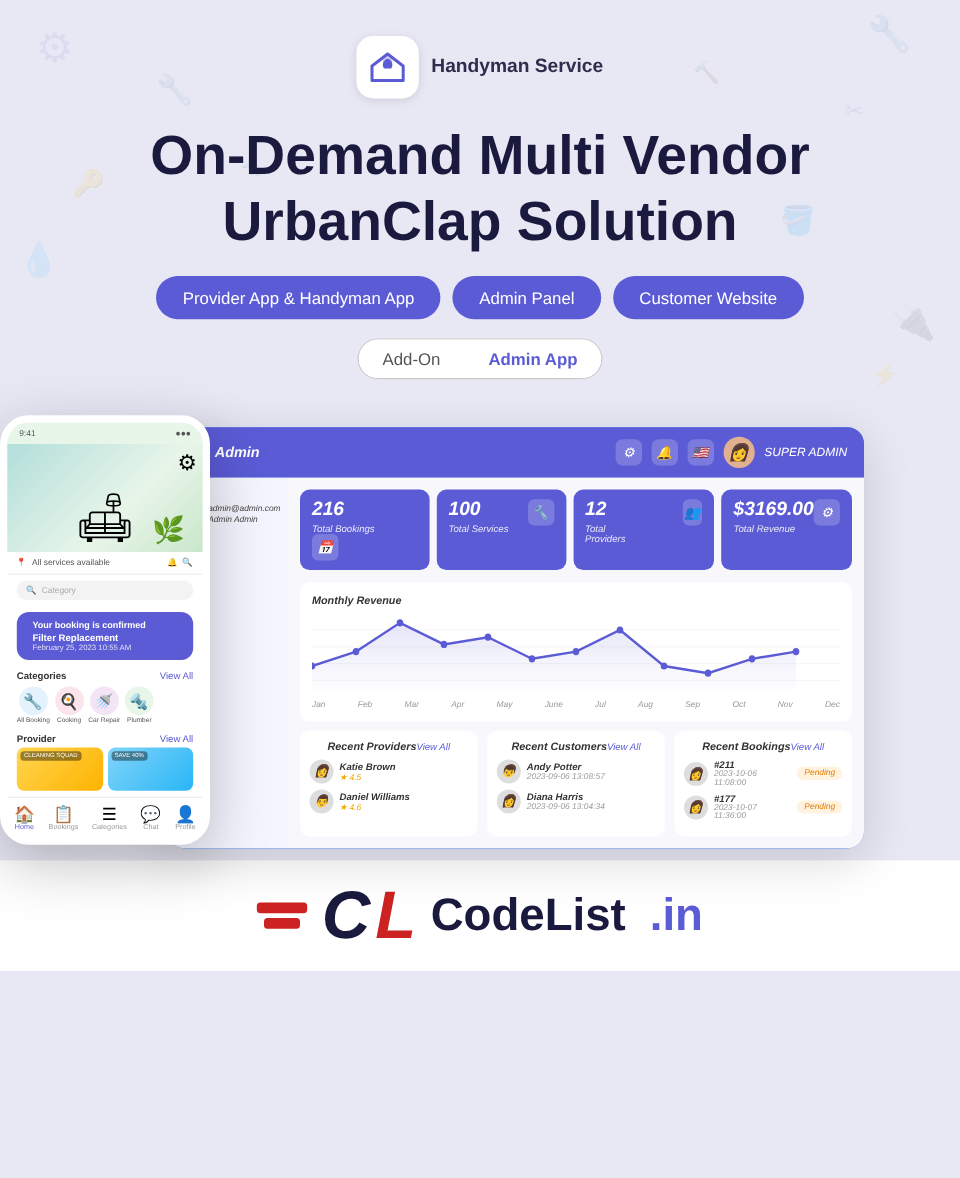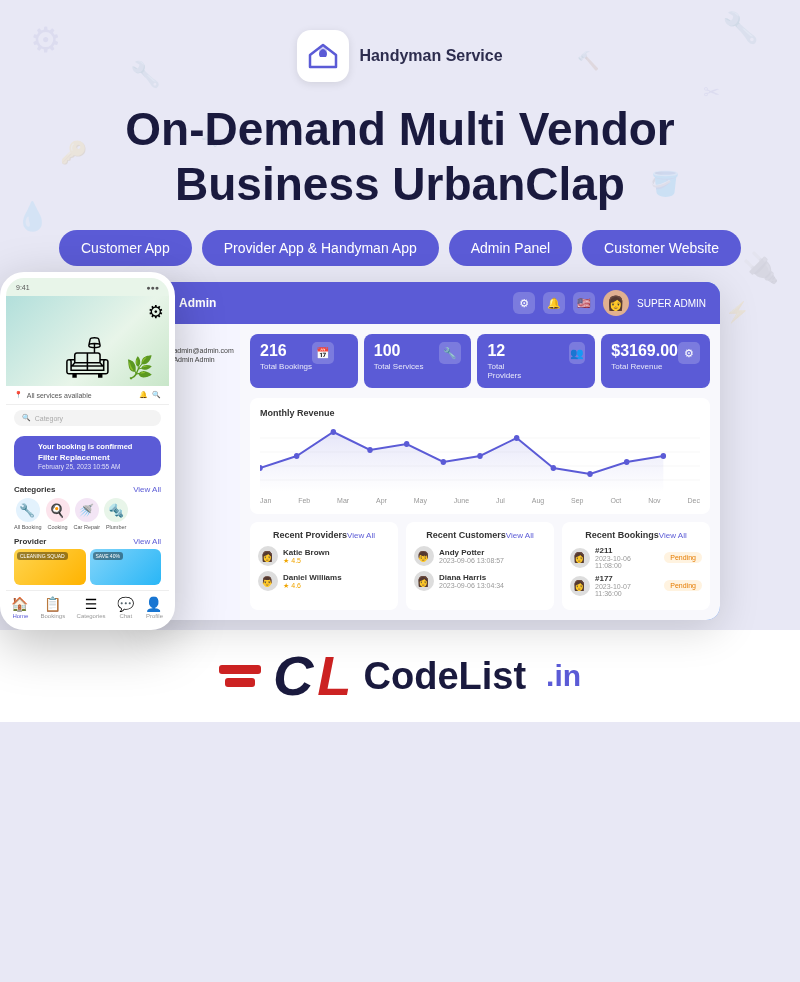--- a/index.html
+++ b/index.html
@@ -135,20 +135,21 @@
 
     
     .admin-dashboard {
       background: #3b82f6;
       border-radius: 14px;
       box-shadow: 0 10px 40px rgba(0,0,0,0.15);
       width: 580px;
       margin-left: 60px;
       overflow: hidden;
       font-size: 10px;
+      font-style: italic;
     }
 
     
     .admin-topbar {
       background: #5b5bd6;
       padding: 8px 14px;
       display: flex;
       align-items: center;
       gap: 8px;
     }
@@ -426,21 +427,21 @@
       font-size: 7px;
       color: #aaa;
       display: flex;
       align-items: center;
       gap: 4px;
     }
     .mobile-booking-card {
       margin: 5px 8px;
       background: #5b5bd6;
       border-radius: 10px;
-      padding: 6px 24px;
+      padding: 6px 13px;
       color: white;
       font-size: 7px;
     }
     .booking-confirmed {
       font-weight: 600;
       margin-bottom: 2px;
       font-size: 7.5px;
     }
     .booking-service-name {
       font-size: 8px;
@@ -587,31 +588,34 @@
         <path d="M15 4 L28 14 L28 26 L2 26 L2 14 Z" fill="none" stroke="#5b5bd6" stroke-width="2.5" stroke-linejoin="round"></path>
         <circle cx="15" cy="10" r="4" fill="#5b5bd6" opacity="0.3"></circle>
         <path d="M12 10 Q15 6 18 10 Q20 13 18 16 L12 16 Q10 13 12 10Z" fill="#5b5bd6"></path>
       </svg>
     </div>
     <span class="logo-text">Handyman Service</span>
   </div>
 
   <h1 class="hero-title">
     <span>On-Demand Multi Vendor</span><br>
-    <span>Business UrbanClap</span>
+    <span>UrbanClap Solution</span>
   </h1>
 
 
   <div class="pills-row">
-    <div class="pill">Customer App</div>
     <div class="pill">Provider App &amp; Handyman App</div>
     <div class="pill">Admin Panel</div>
     <div class="pill">Customer Website</div>
   </div>
 
+  <div class="addon-row">
+    <span class="addon-label">Add-On</span>
+    <span class="addon-active">Admin App</span>
+  </div>
 
   <div class="preview-section">
 
     <div class="mobile-app">
       <div class="mobile-status-bar">
         <span>9:41</span>
           <span>●●●</span>
       </div>
       <div class="mobile-hero">
         <div class="mobile-hero-img">
@@ -729,21 +733,21 @@
               <div class="sidebar-email">admin@admin.com</div>
               <div class="sidebar-email">Admin Admin</div>
             </div>
           </div>
         </div>
 
         <div class="admin-main">
 
           <div class="stats-row">
             <div class="stat-card">
-              <div style="display:flex;align-items:flex-start;">
+              <div style="display:flex;justify-content:space-between;align-items:flex-start;flex-direction:column;">
                 <div>
                   <div class="stat-number">216</div>
                   <div class="stat-label">Total Bookings</div>
                 </div>
                 <div class="stat-icon-wrap">📅</div>
               </div>
             </div>
             <div class="stat-card">
               <div style="display:flex;justify-content:space-between;align-items:flex-start;">
                 <div>
@@ -898,19 +902,19 @@
 
   <div class="codelist-bar">
     <div class="codelist-logo">
       <div style="display:flex;flex-direction:column;align-items:center;margin-right:4px;">
         <div style="width:42px;height:9px;background:#cc2222;border-radius:3px;margin-bottom:4px;"></div>
         <div style="width:30px;height:9px;background:#cc2222;border-radius:3px;"></div>
       </div>
       <span style="font-size:56px;font-weight:900;color:#1a1a3e;font-style:italic;line-height:1;margin-right:-4px;">C</span>
       <span style="font-size:56px;font-weight:900;color:#cc2222;font-style:italic;line-height:1;">L</span>
     </div>
-    <div style="display:flex;align-items:center;gap:0;">
+    <div style="display:flex;align-items:flex-start;gap:0;">
       <span style="font-size:38px;font-weight:800;color:#1a1a3e;">CodeList</span>
-        <span style="font-size:30px;font-weight:800;color:#5b5bd6;margin-left:20px;">.in</span>
+        <span style="font-size:38px;font-weight:800;color:#5b5bd6;margin-left:20px;">.in</span>
     </div>
   </div>
 
 </div>
 
 </body></html>

